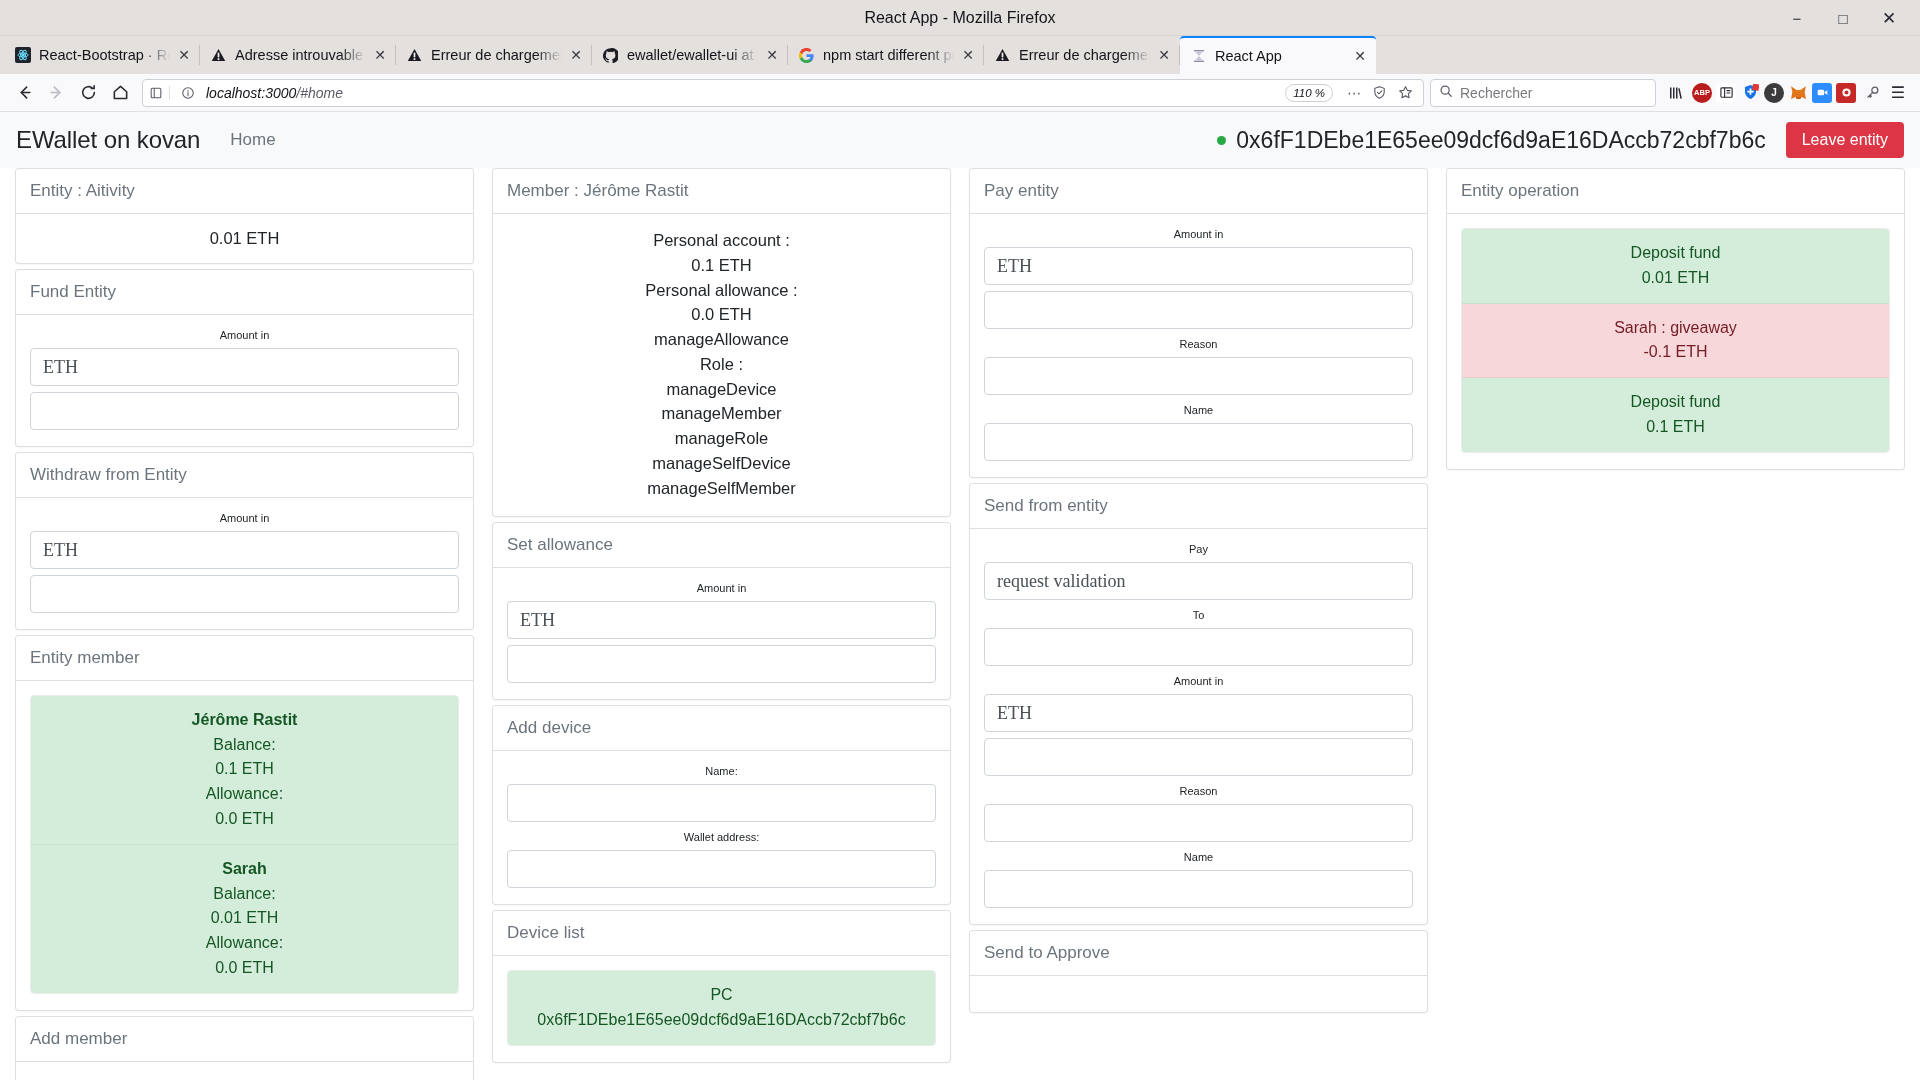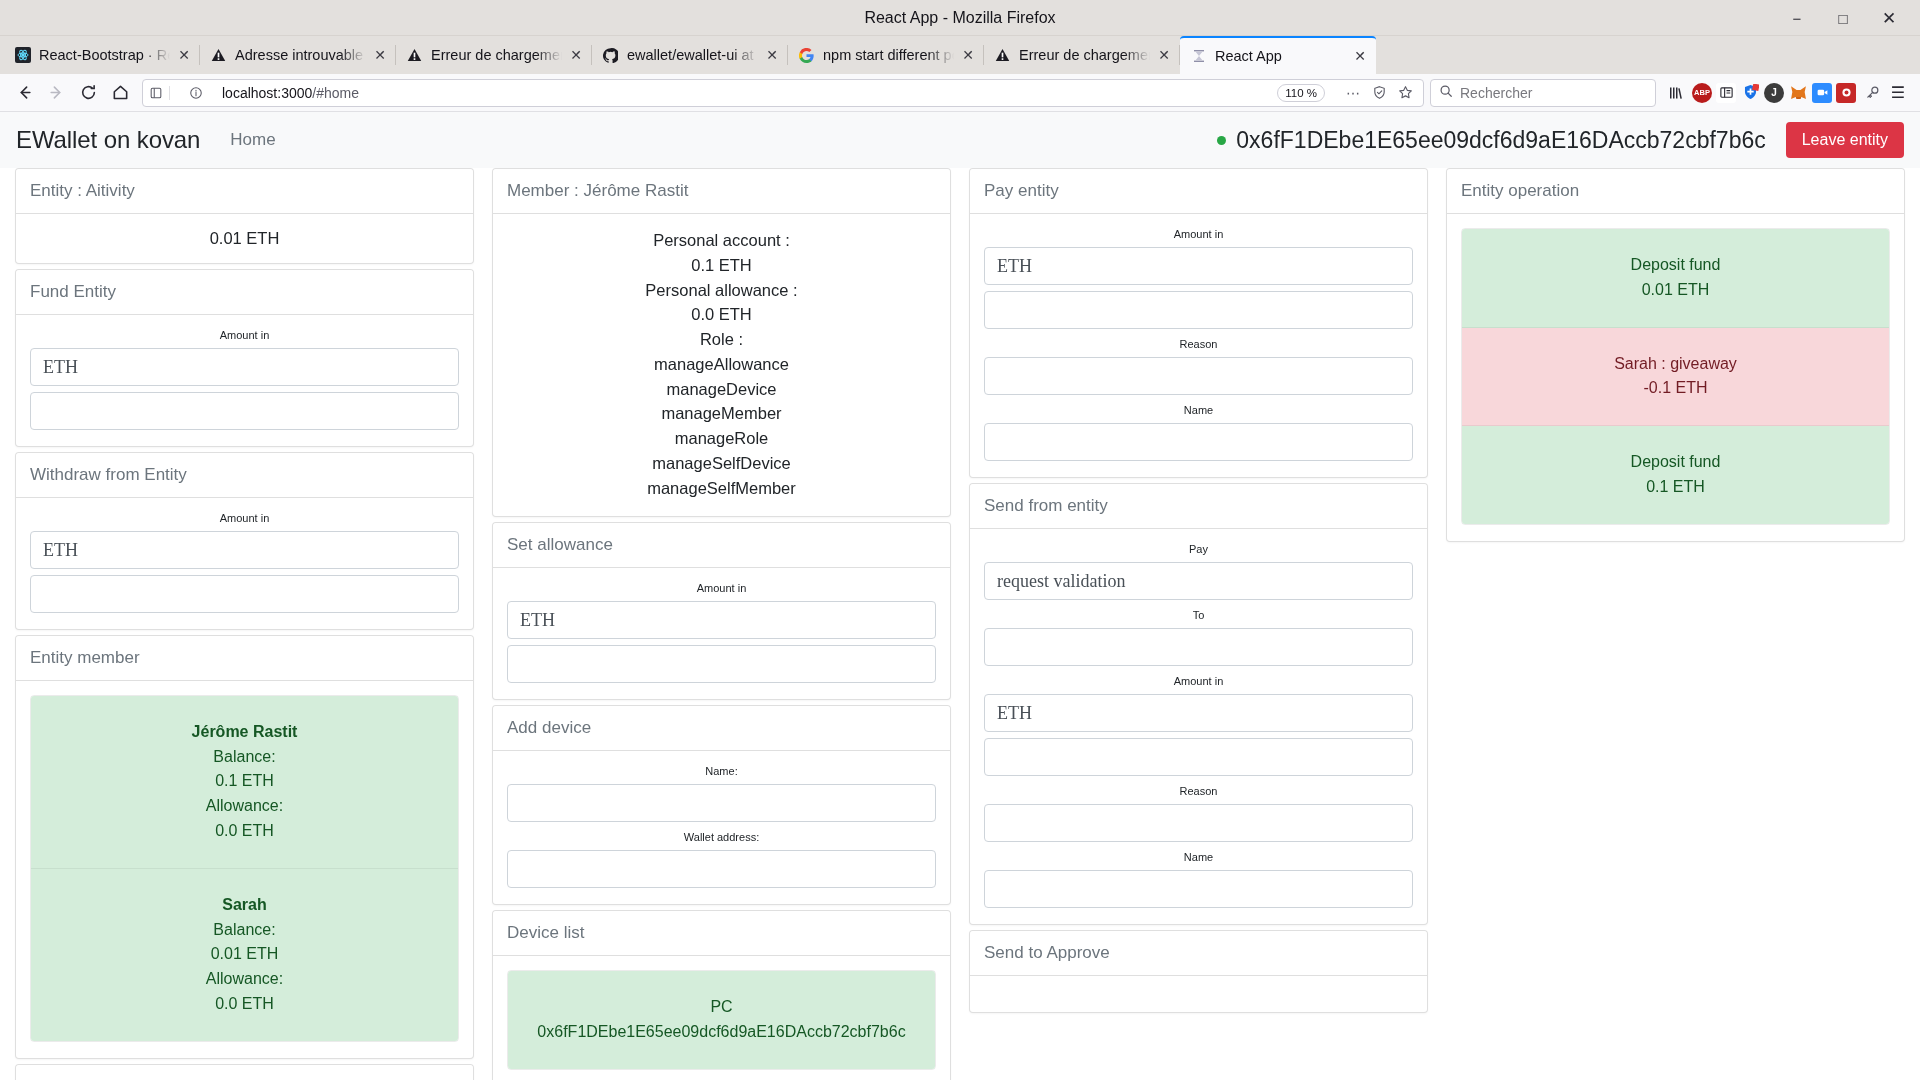--- a/index.html
+++ b/index.html
@@ -106,22 +106,23 @@
   .nav-btn.disabled { color: #b9b9c2; }
   .urlbar {
     flex: 1 1 auto;
     height: 28px;
     margin: 0 6px;
     background: #ffffff;
     border: 1px solid #cfcfd8;
     border-radius: 4px;
     display: flex; align-items: center;
     padding: 0 6px;
-    gap: 14px;
+    gap: 6px;
     min-width: 0;
+    font-style: italic;
   }
   .urlbar-ident {
     display: flex; align-items: center; gap: 6px;
     padding-right: 6px;
     border-right: 1px solid #e0e0e4;
     color: #5b5b66;
   }
   .urlbar-text {
     flex: 1 1 auto;
     font-size: 14px;
@@ -242,21 +243,21 @@
     font-family: Liberation Serif, serif;
     margin-bottom: 6px;
     appearance: none;
     -webkit-appearance: none;
   }
   input.ctl { font-size: 16px; }
   input.ctl:last-child, select.ctl:last-child { margin-bottom: 0; }
 
   .list-group { border-radius: 4px; overflow: hidden; border: 1px solid rgba(0,0,0,.08);}
   .li {
-    padding: 24px 10px;
+    padding: 12px 10px;
     text-align: center;
     font-size: 16px;
     line-height: 1.55;
     border-bottom: 1px solid rgba(0,0,0,.06);
   }
   .li:last-child { border-bottom: none; }
   .li-success { background: #d4edda; color: #155724; }
   .li-danger  { background: #f8d7da; color: #721c24; }
   .li-name { font-weight: bold; display:block; }
   .li strong { font-weight: bold; }
@@ -563,22 +564,22 @@
 
     <div class="col">
 
       <div class="card">
         <div class="card-header">Member : Jérôme Rastit</div>
         <div class="card-body">
           <div class="val-line">Personal account :</div>
           <div class="val-line">0.1 ETH</div>
           <div class="val-line">Personal allowance :</div>
           <div class="val-line">0.0 ETH</div>
+          <div class="val-line">manageAllowance</div>
           <div class="val-line">Role :</div>
-          <div class="val-line">manageAllowance</div>
           <div class="val-line">manageDevice</div>
           <div class="val-line">manageMember</div>
           <div class="val-line">manageRole</div>
           <div class="val-line">manageSelfDevice</div>
           <div class="val-line">manageSelfMember</div>
         </div>
       </div>
 
       <div class="card">
         <div class="card-header">Set allowance</div>

